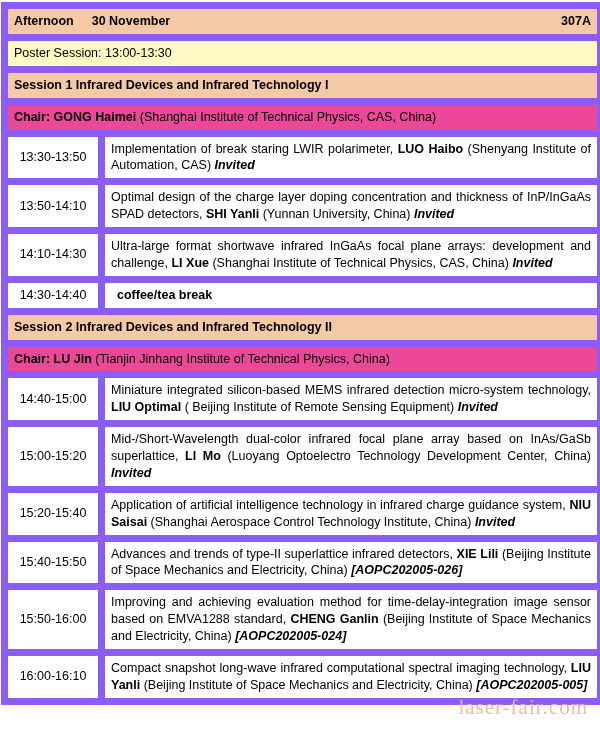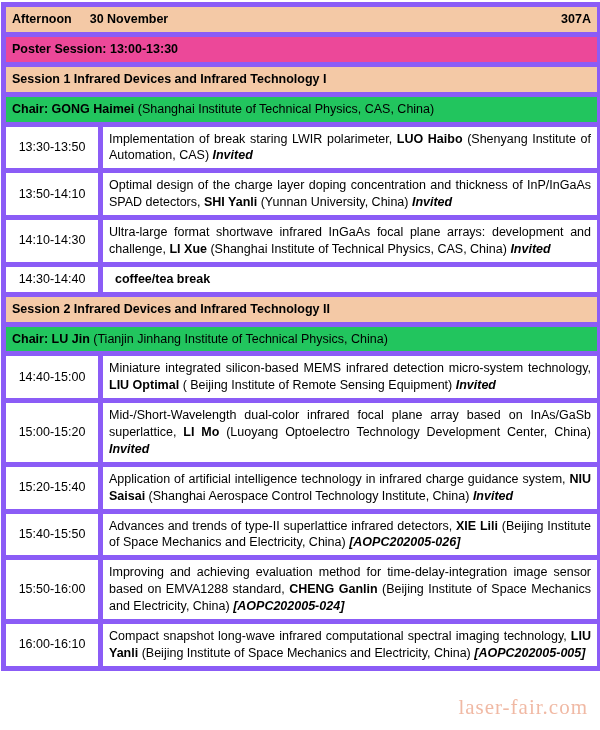--- a/index.html
+++ b/index.html
@@ -21,52 +21,52 @@
     height: 730px;
     box-sizing: border-box;
   }
   table.schedule {
     border-collapse: collapse;
     width: 598px;
     margin: 2px 1px 0 1px;
     table-layout: fixed;
   }
   table.schedule td {
-    border: 5px solid #8b5cf6;
+    border: 7px solid #8b5cf6;
     vertical-align: middle;
     padding: 4px 6px;
     line-height: 1.35;
   }
   col.time-col { width: 97px; }
   col.body-col { width: 499px; }
 
   .hdr-row td {
     background: #f4c9a6;
     font-weight: bold;
     padding: 4px 8px;
   }
   .hdr-inner {
     display: flex;
     justify-content: space-between;
     align-items: center;
   }
   .hdr-afternoon { margin-right: 18px; }
 
   .poster-row td {
-    background: #ec4899;
-    font-weight: bold;
+    background: #fef9c3;
+    font-weight: normal;
     padding: 4px 8px;
   }
   .session-row td {
     background: #f4c9a6;
     font-weight: bold;
     padding: 4px 8px;
   }
   .chair-row td {
-    background: #22c55e;
+    background: #ec4899;
     padding: 3px 8px;
   }
   .chair-row .chair-name { font-weight: bold; }
 
   .time-cell {
     text-align: center;
     white-space: nowrap;
     font-size: 12.5px;
   }
   .talk-cell {

